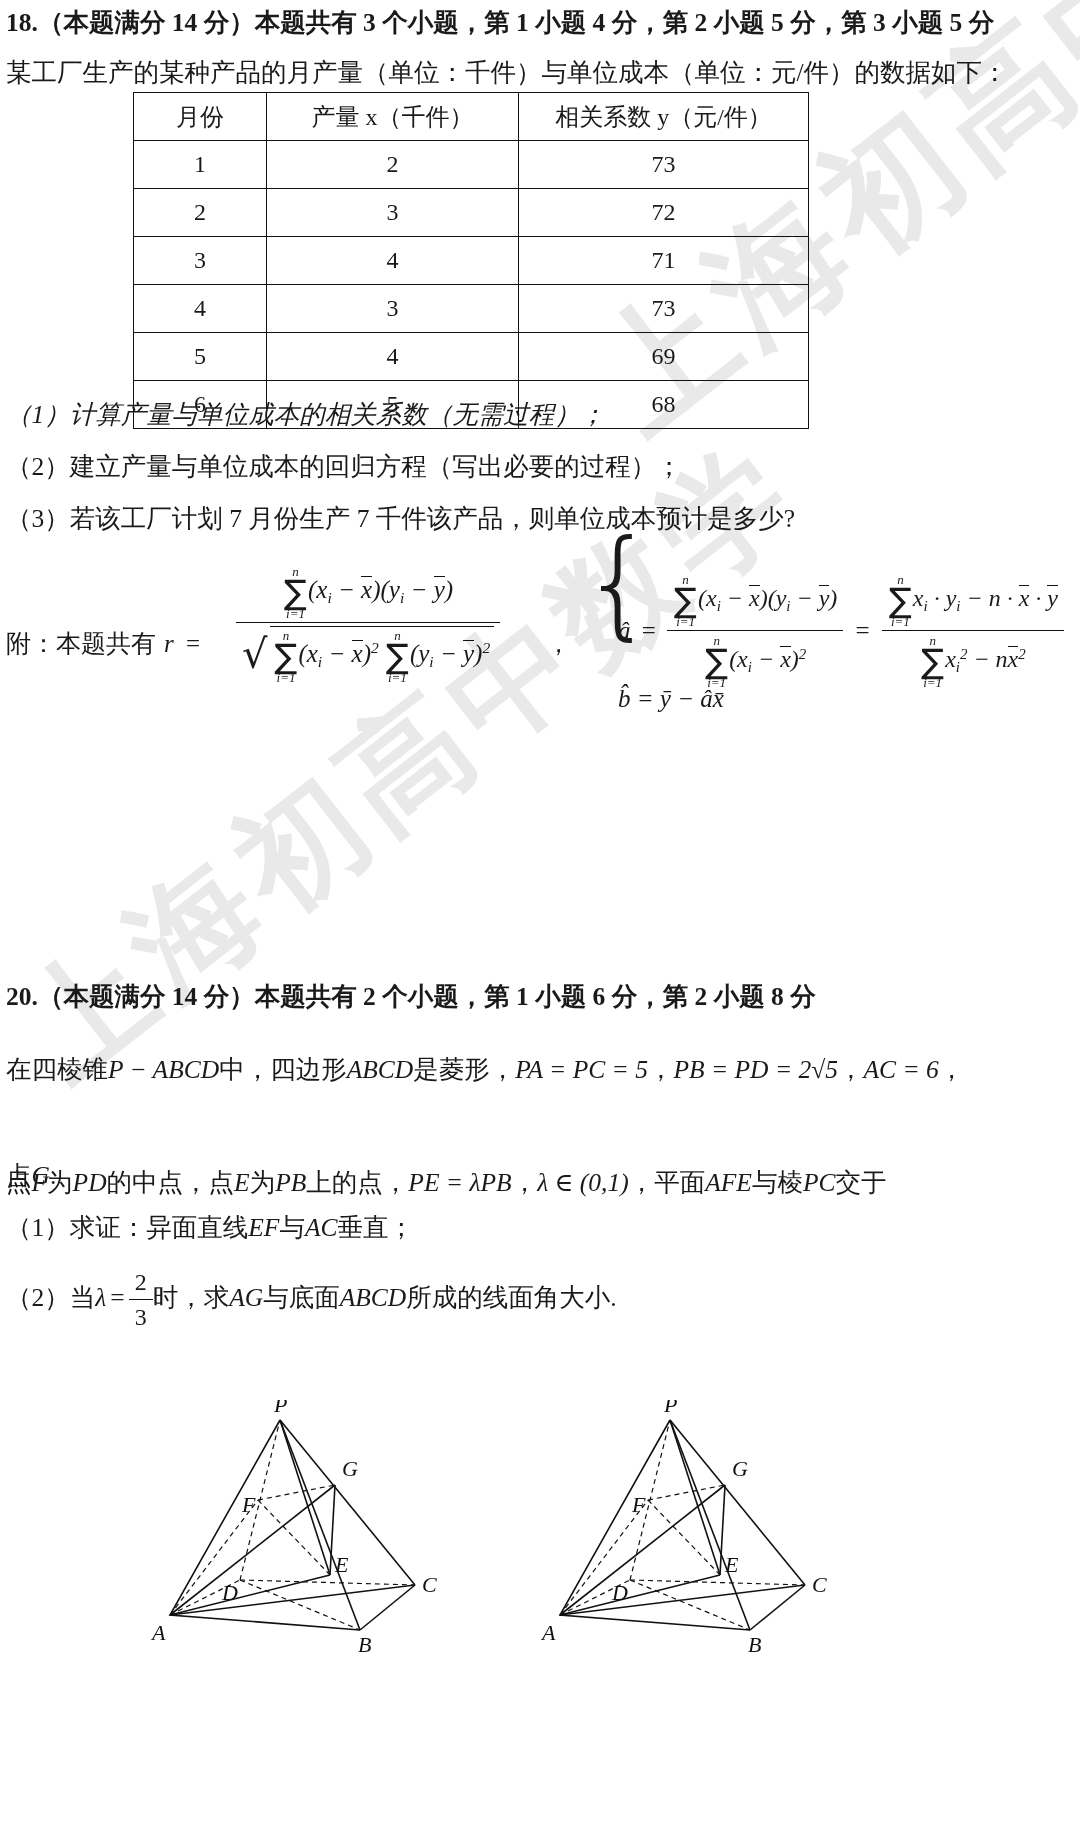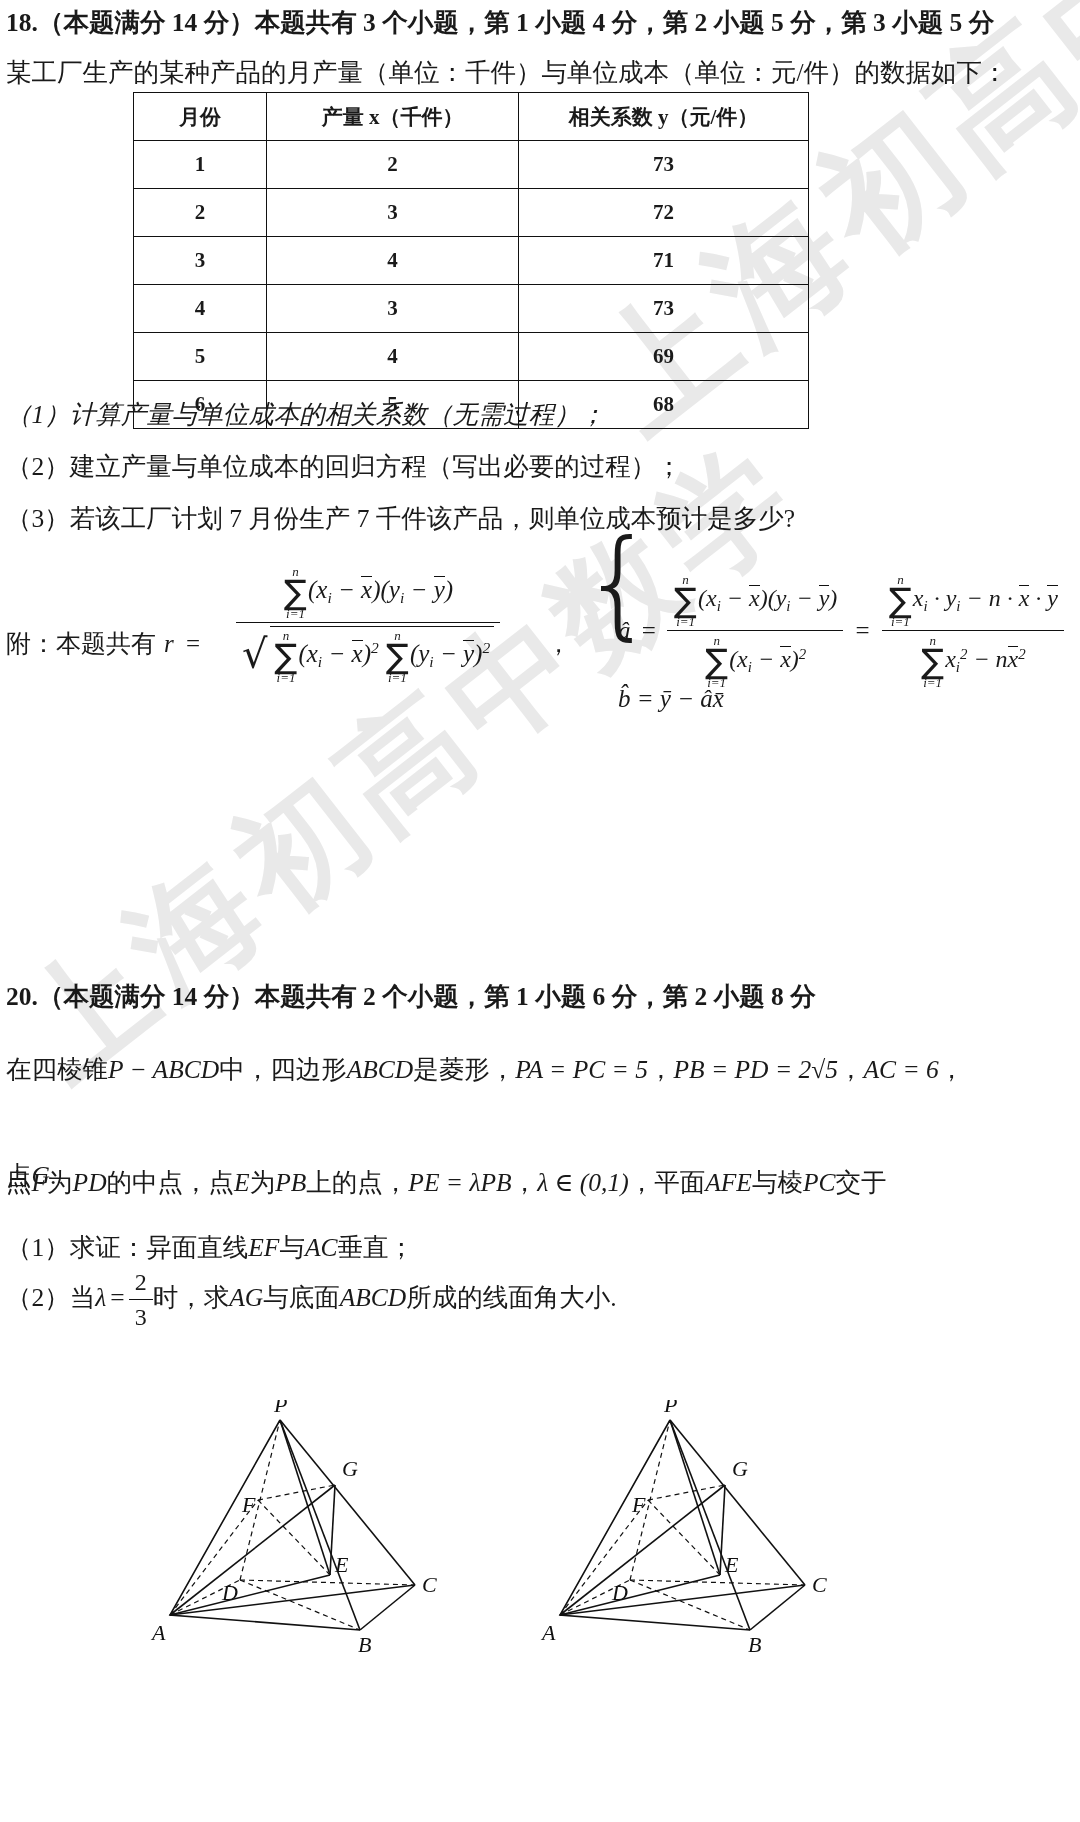--- a/index.html
+++ b/index.html
@@ -69,22 +69,22 @@
     width: 675px;
   }
   table.data {
     border-collapse: collapse;
     width: 675px;
     table-layout: fixed;
   }
   table.data td, table.data th {
     border: 1.6px solid #111;
     text-align: center;
-    font-size: 21px;
-    font-weight: 700;
+    font-size: 24px;
+    font-weight: 400;
     padding: 0;
     height: 47px;
     vertical-align: middle;
   }
   table.data col.c1 { width: 133px; }
   table.data col.c2 { width: 252px; }
   table.data col.c3 { width: 290px; }
 
   
   .mathline { position: absolute; font-size: 25px; }
@@ -324,21 +324,21 @@
     </div>
 
     <div class="line" style="left:6px; top:1168px;">
       <span>点</span><span class="ital">F</span><span>为</span><span class="ital">PD</span><span>的中点，点</span><span class="ital">E</span><span>为</span><span class="ital">PB</span><span>上的点，</span><span class="ital">PE = λPB</span><span>，</span><span class="ital">λ ∈ (0,1)</span><span>，平面</span><span class="ital">AFE</span><span>与棱</span><span class="ital">PC</span><span>交于</span>
     </div>
 
     <div class="line" style="left:6px; top:1161px;">
       <span>点</span><span class="ital">G</span><span>.</span>
     </div>
 
-    <div class="line" style="left:6px; top:1213px;margin-top:20px;">
+    <div class="line" style="left:6px; top:1213px;">
       <span>（1）求证：异面直线</span><span class="ital">EF</span><span>与</span><span class="ital">AC</span><span>垂直；</span>
     </div>
 
     <div class="line" style="left:6px; top:1268px;">
       <span>（2）当</span><span class="ital">λ</span><span style="margin:0 4px;">=</span><span class="frac" style="font-size:24px; vertical-align:middle;">
         <span class="fnum">2</span>
         <span class="fden">3</span>
       </span><span>时，求</span><span class="ital">AG</span><span>与底面</span><span class="ital">ABCD</span><span>所成的线面角大小.</span>
     </div>
 

